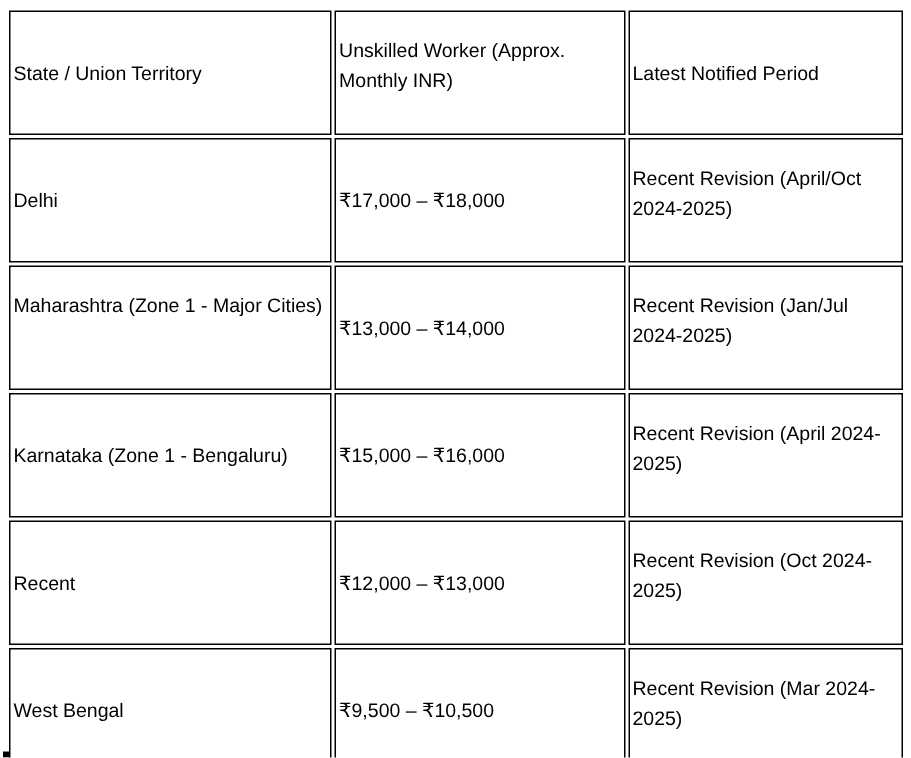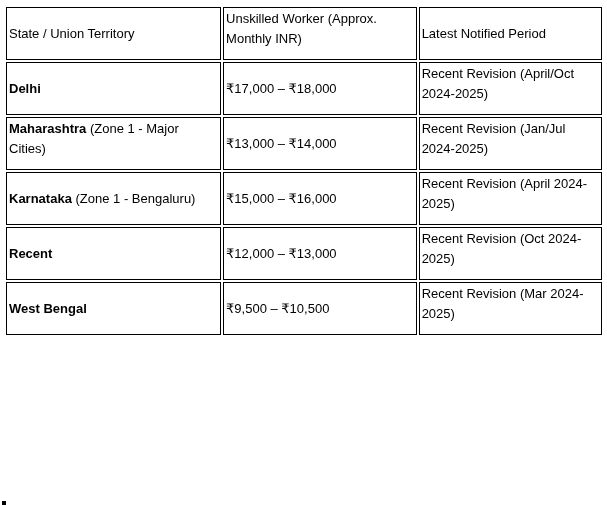--- a/index.html
+++ b/index.html
@@ -20,31 +20,31 @@
     position: absolute;
     left: 4px;
     top: 5px;
     border-collapse: separate;
     border-spacing: 2px;
     table-layout: fixed;
     width: 600px;
   }
   table.wage-table td, table.wage-table th {
     border: 1px solid #000000;
-    padding: 1px 2px;
+    padding: 16px 2px;
     vertical-align: middle;
     text-align: left;
     font-weight: normal;
     line-height: 20px;
     overflow: hidden;
   }
   .c1 { width: 210px; }
   .c2 { width: 189px; }
   .c3 { width: 179px; }
-  .bold { font-weight: bold; }
+  .bold { font-weight: normal; }
   .top { vertical-align: top !important; }
   .h-tall { height: 49px; }
   .h-short { height: 30px; }
   .end-marker {
     position: absolute;
     left: 2px;
     top: 501px;
     width: 4px;
     height: 4px;
     background: #000000;

